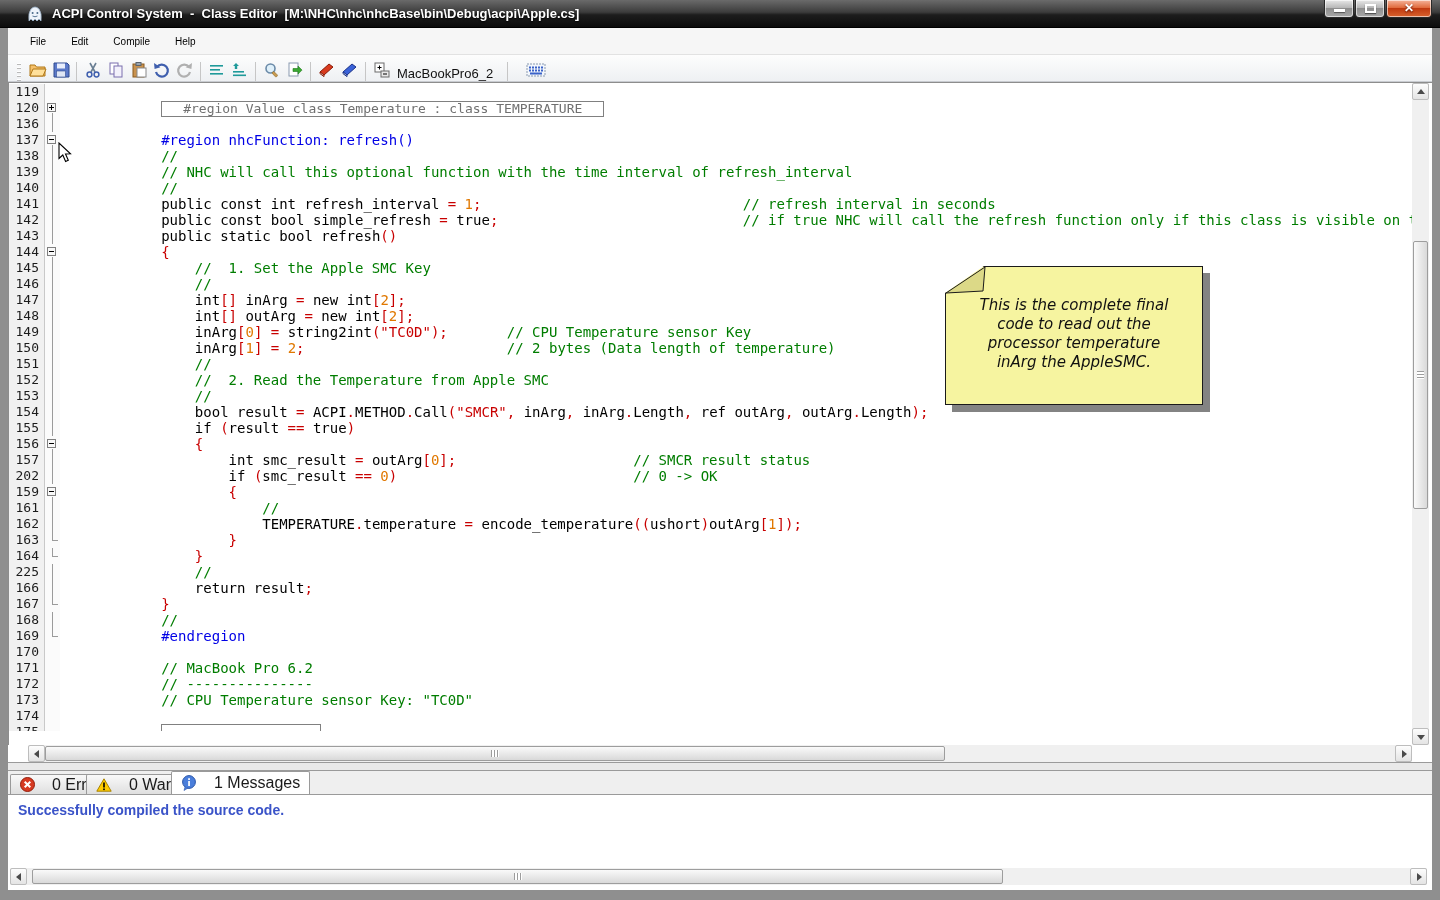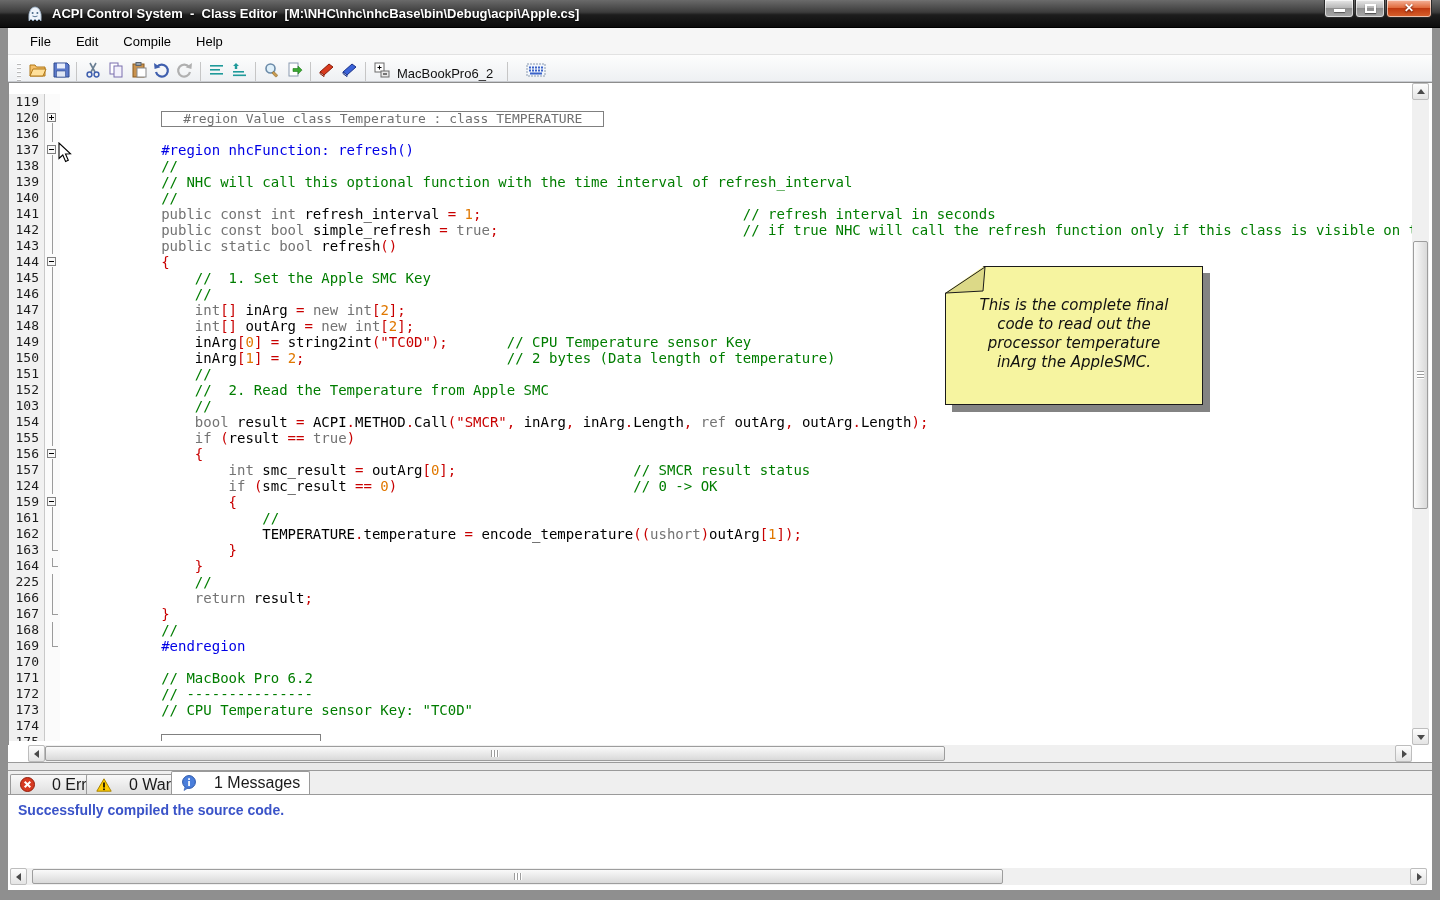--- a/index.html
+++ b/index.html
@@ -24,49 +24,49 @@
   .glyph-min { position:absolute; left:9px; bottom:5px; width:11px; height:3px; background:#fff; box-shadow:0 1px 1px #555;}
   .glyph-max { position:absolute; left:9px; top:4px; width:11px; height:9px; border:2px solid #fff; box-shadow:0 1px 1px #555;}
   .glyph-close { position:absolute; left:0; top:1px; width:100%; text-align:center; color:#fff;
     font-weight:bold; font-size:12px; text-shadow:0 1px 2px #5a1000; }
 
   
   .frame { position:absolute; left:8px; top:28px; width:1424px; height:862px; background:#fff; }
 
   .menubar { position:absolute; left:0; top:0; width:100%; height:27px; background:#f6f6f6;
     border-bottom:1px solid #e2e2e2; padding-left:13px; display:flex; align-items:center; }
-  .menu-item { font-size:13px; color:#000; padding:4px 9px; margin-right:7px; }
+  .menu-item { font-size:10px; color:#000; padding:4px 9px; margin-right:7px; }
 
   .toolbar { position:absolute; left:0; top:27px; width:100%; height:27px;
     background:linear-gradient(#fdfdfd,#eef0f3); border-bottom:1px solid #c9ccd1;
     display:flex; align-items:flex-end; padding-left:4px; }
   .grip { width:4px; height:18px; margin:0 5px;
     background:repeating-linear-gradient(#fff 0 1px,#b9b9b9 1px 2px,transparent 2px 4px); }
   .tbtn { width:23px; height:23px; display:flex; align-items:center; justify-content:center; }
   .tsep { width:1px; height:19px; background:#c6c6c6; margin:0 4px; }
   .tlabel { font-size:13px; color:#111; margin:0 10px 0 4px; }
 
   
   .editor { position:absolute; left:0; top:54px; width:1424px; height:663px; background:#fff;
     border-top:1px solid #8d8d8d; border-left:1px solid #8d8d8d; overflow:hidden; }
-  #code-rows { position:absolute; left:0; top:11px; width:1404px; height:662px; overflow:hidden; }
+  #code-rows { position:absolute; left:0; top:1px; width:1404px; height:662px; overflow:hidden; }
   .crow { display:flex; height:16px; }
   .crow.partial { height:7px; overflow:hidden; }
   .ln { width:36px; background:#f1f1f1; border-right:1px solid #c9c9c9; color:#1c1c1c;
     font:13px/16px "DejaVu Sans Mono", monospace; text-align:right; padding-right:5px; flex:none; }
   .fold { width:15px; flex:none; position:relative; background:#fbfbfb; }
   .fold.line::before { content:""; position:absolute; left:7px; top:0; bottom:0; width:1px; background:#9b9b9b; }
   .fold.end::before { content:""; position:absolute; left:7px; top:0; height:9px; width:1px; background:#9b9b9b; }
   .fold.end::after { content:""; position:absolute; left:7px; top:8px; width:6px; height:1px; background:#9b9b9b; }
   .fold.plus::after, .fold.minus::after { content:""; position:absolute; left:7px; top:13px; bottom:0; width:1px; background:#9b9b9b; }
   .fb { position:absolute; left:2px; top:3px; width:9px; height:9px; border:1px solid #7f7f7f; background:#f8f8f8; }
   .fb::before { content:""; position:absolute; left:1px; top:3px; width:5px; height:1px; background:#000; }
   .fb.plus::after { content:""; position:absolute; left:3px; top:1px; width:1px; height:5px; background:#000; }
   pre.codeline { font:14px/16px "DejaVu Sans Mono", monospace; white-space:pre; color:#000; }
-  .tk-k { color:#737373;margin-top:47px; } .tk-r { color:#0000e6; }
+  .tk-k { color:#000000;margin-top:47px; } .tk-r { color:#0000e6; }
   .tk-p { color:#c80000; } .tk-s { color:#c80000; }
   .tk-n { color:#e07800; } .tk-c { color:#007d00; } .tk-i { color:#000; }
   .collapsed { display:inline-block; border:1px solid #808080; color:#707070; background:#fff;
     padding:0 21px; font:13px/14px "DejaVu Sans Mono", monospace; }
   .crow.partial .collapsed { width:160px; height:13px; }
 
   
   .vscroll { position:absolute; left:1404px; top:55px; width:17px; height:662px; background:#f0f0f0; }
   .sb-btn { position:absolute; width:17px; height:17px; background:linear-gradient(#fdfdfd,#e4e4e4);
     border:1px solid #bdbdbd; border-radius:2px; }
@@ -362,21 +362,21 @@
             <div class="ln">151</div>
             <div class="fold line"></div>
             <pre class="codeline">                <span class="tk-c">//</span></pre>
           </div>
           <div class="crow">
             <div class="ln">152</div>
             <div class="fold line"></div>
             <pre class="codeline">                <span class="tk-c">//  2. Read the Temperature from Apple SMC</span></pre>
           </div>
           <div class="crow">
-            <div class="ln">103</div>
+            <div class="ln">153</div>
             <div class="fold line"></div>
             <pre class="codeline">                <span class="tk-c">//</span></pre>
           </div>
           <div class="crow">
             <div class="ln">154</div>
             <div class="fold line"></div>
             <pre class="codeline">                <span class="tk-k">bool</span><span class="tk-i"> result </span><span class="tk-p">=</span><span class="tk-i"> ACPI</span><span class="tk-p">.</span><span class="tk-i">METHOD</span><span class="tk-p">.</span><span class="tk-i">Call</span><span class="tk-p">(</span><span class="tk-s">"SMCR"</span><span class="tk-p">,</span><span class="tk-i"> inArg</span><span class="tk-p">,</span><span class="tk-i"> inArg</span><span class="tk-p">.</span><span class="tk-i">Length</span><span class="tk-p">,</span><span class="tk-i"> </span><span class="tk-k">ref</span><span class="tk-i"> outArg</span><span class="tk-p">,</span><span class="tk-i"> outArg</span><span class="tk-p">.</span><span class="tk-i">Length</span><span class="tk-p">);</span></pre>
           </div>
           <div class="crow">
             <div class="ln">155</div>
@@ -389,21 +389,21 @@
               <span class="fb minus"></span>
             </div>
             <pre class="codeline">                <span class="tk-p">{</span></pre>
           </div>
           <div class="crow">
             <div class="ln">157</div>
             <div class="fold line"></div>
             <pre class="codeline">                    <span class="tk-k">int</span><span class="tk-i"> smc_result </span><span class="tk-p">=</span><span class="tk-i"> outArg</span><span class="tk-p">[</span><span class="tk-n">0</span><span class="tk-p">];</span><span class="tk-i">                     </span><span class="tk-c">// SMCR result status</span></pre>
           </div>
           <div class="crow">
-            <div class="ln">124</div>
+            <div class="ln">202</div>
             <div class="fold line"></div>
             <pre class="codeline">                    <span class="tk-k">if</span><span class="tk-i"> </span><span class="tk-p">(</span><span class="tk-i">smc_result </span><span class="tk-p">==</span><span class="tk-i"> </span><span class="tk-n">0</span><span class="tk-p">)</span><span class="tk-i">                            </span><span class="tk-c">// 0 -&gt; OK</span></pre>
           </div>
           <div class="crow">
             <div class="ln">159</div>
             <div class="fold minus">
               <span class="fb minus"></span>
             </div>
             <pre class="codeline">                    <span class="tk-p">{</span></pre>
           </div>

